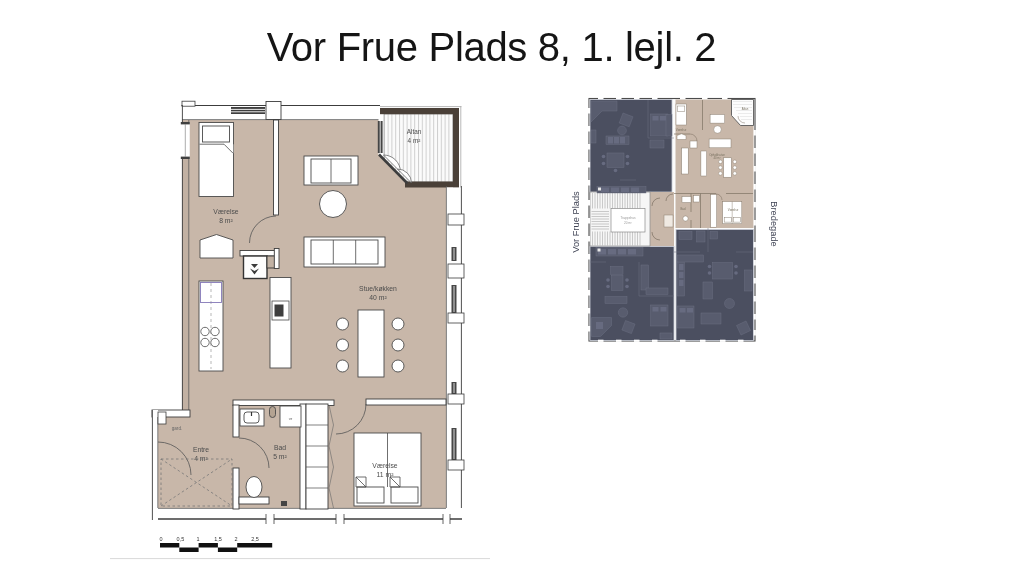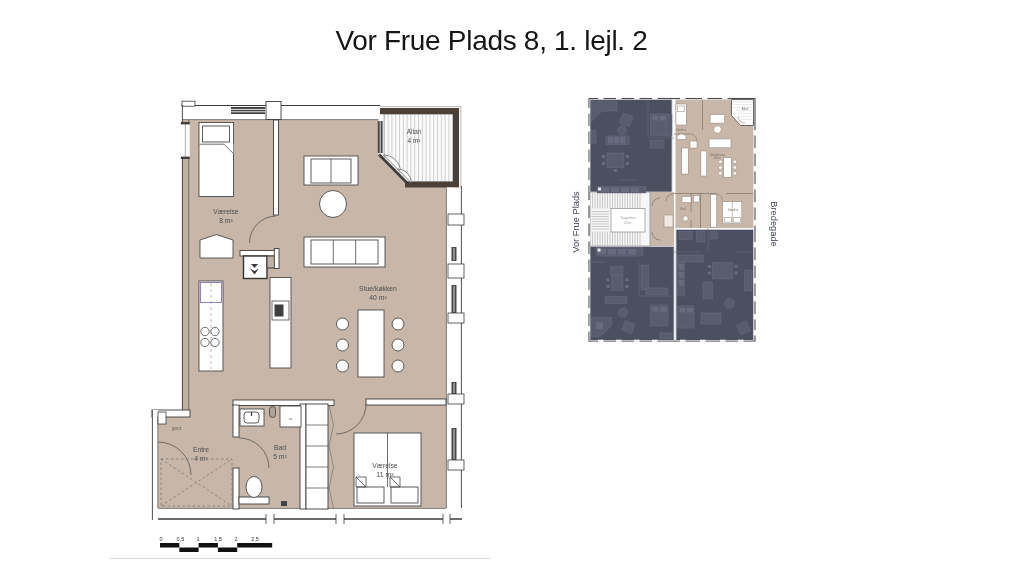--- a/index.html
+++ b/index.html
@@ -1,17 +1,17 @@
 <!DOCTYPE html>
 <html><head>
 <meta charset="utf-8">
 <style>
 html,body{margin:0;padding:0;width:1024px;height:576px;background:#fff;overflow:hidden}
 body{font-family:"Liberation Sans",sans-serif;position:relative}
-#title{position:absolute;left:0;top:27px;width:983px;text-align:center;font-size:28px;line-height:1;letter-spacing:-0.3px;color:#151515}
+#title{position:absolute;left:0;top:27px;width:983px;text-align:center;font-size:40px;line-height:1;letter-spacing:-0.3px;color:#151515}
 svg{position:absolute;left:0;top:0}
 </style>
 </head>
 <body>
 <div id="title">Vor Frue Plads 8, 1. lejl. 2</div>
 <svg width="1024" height="576" viewBox="0 0 1024 576">
 <defs>
 <pattern id="deck" width="3.8" height="8" patternUnits="userSpaceOnUse">
 <rect width="3.8" height="8" fill="#fbfbfb"></rect>
 <rect x="0" width="1" height="8" fill="#cfcfcf"></rect>

